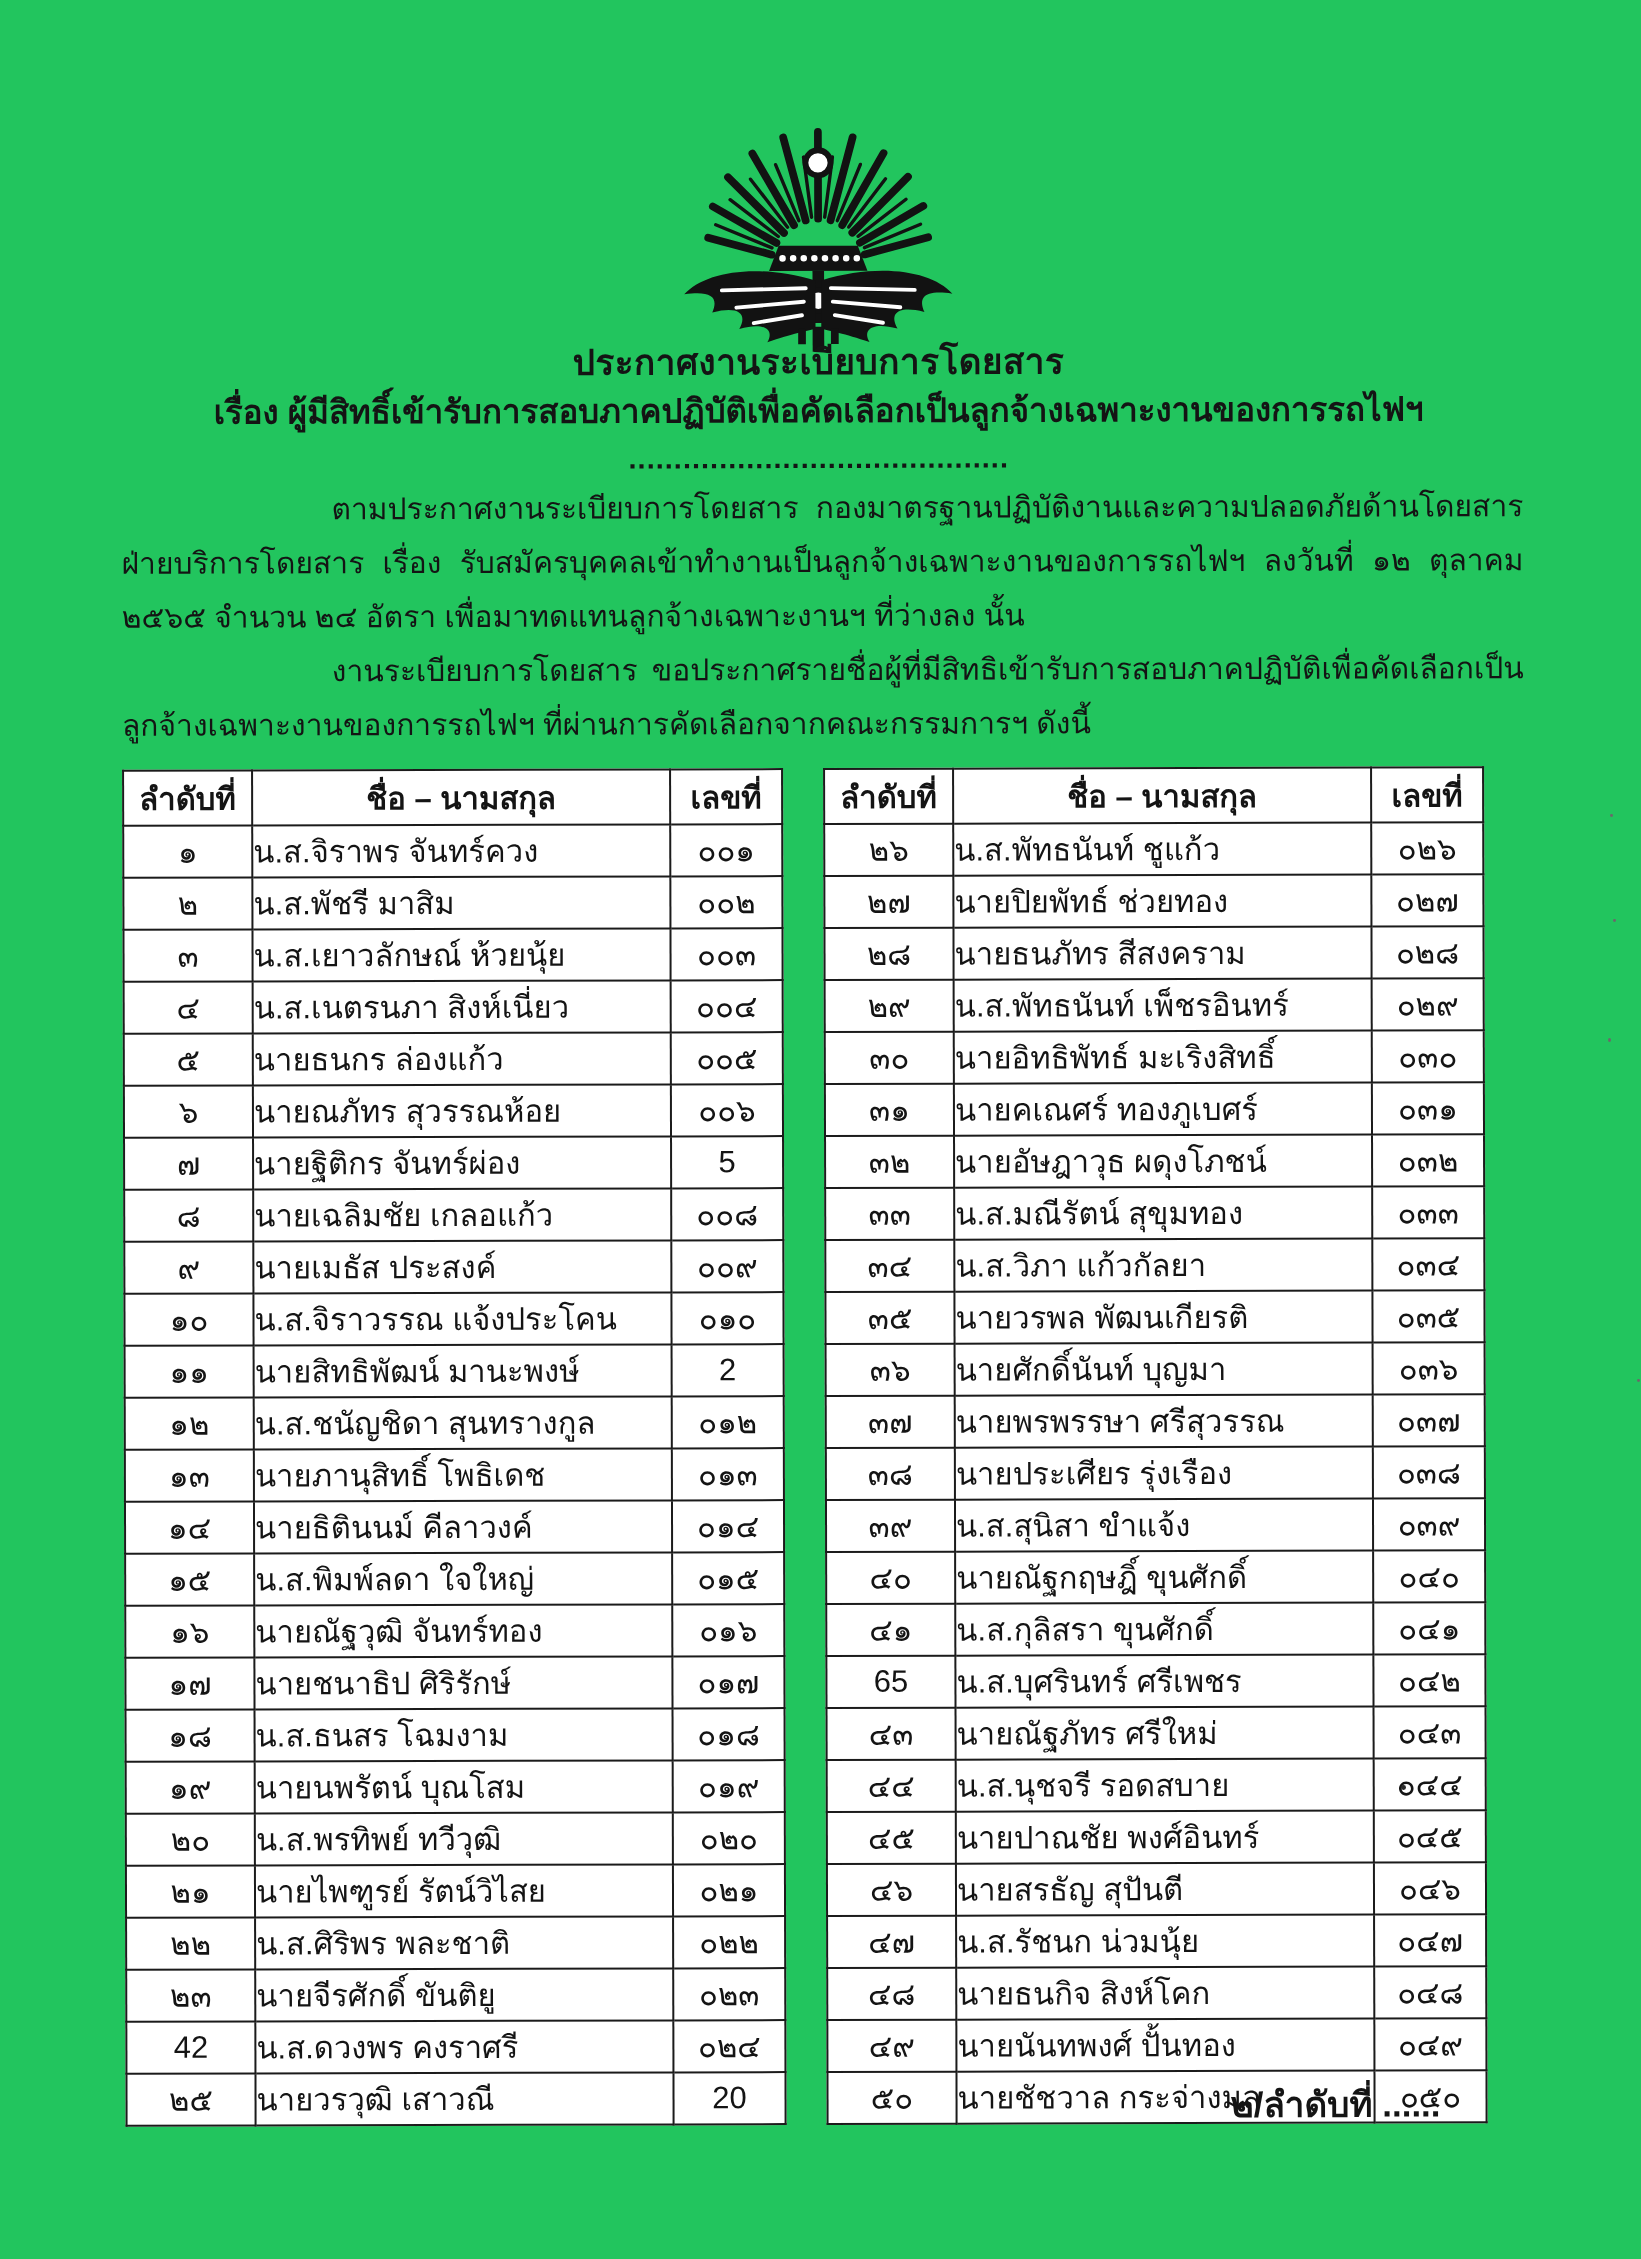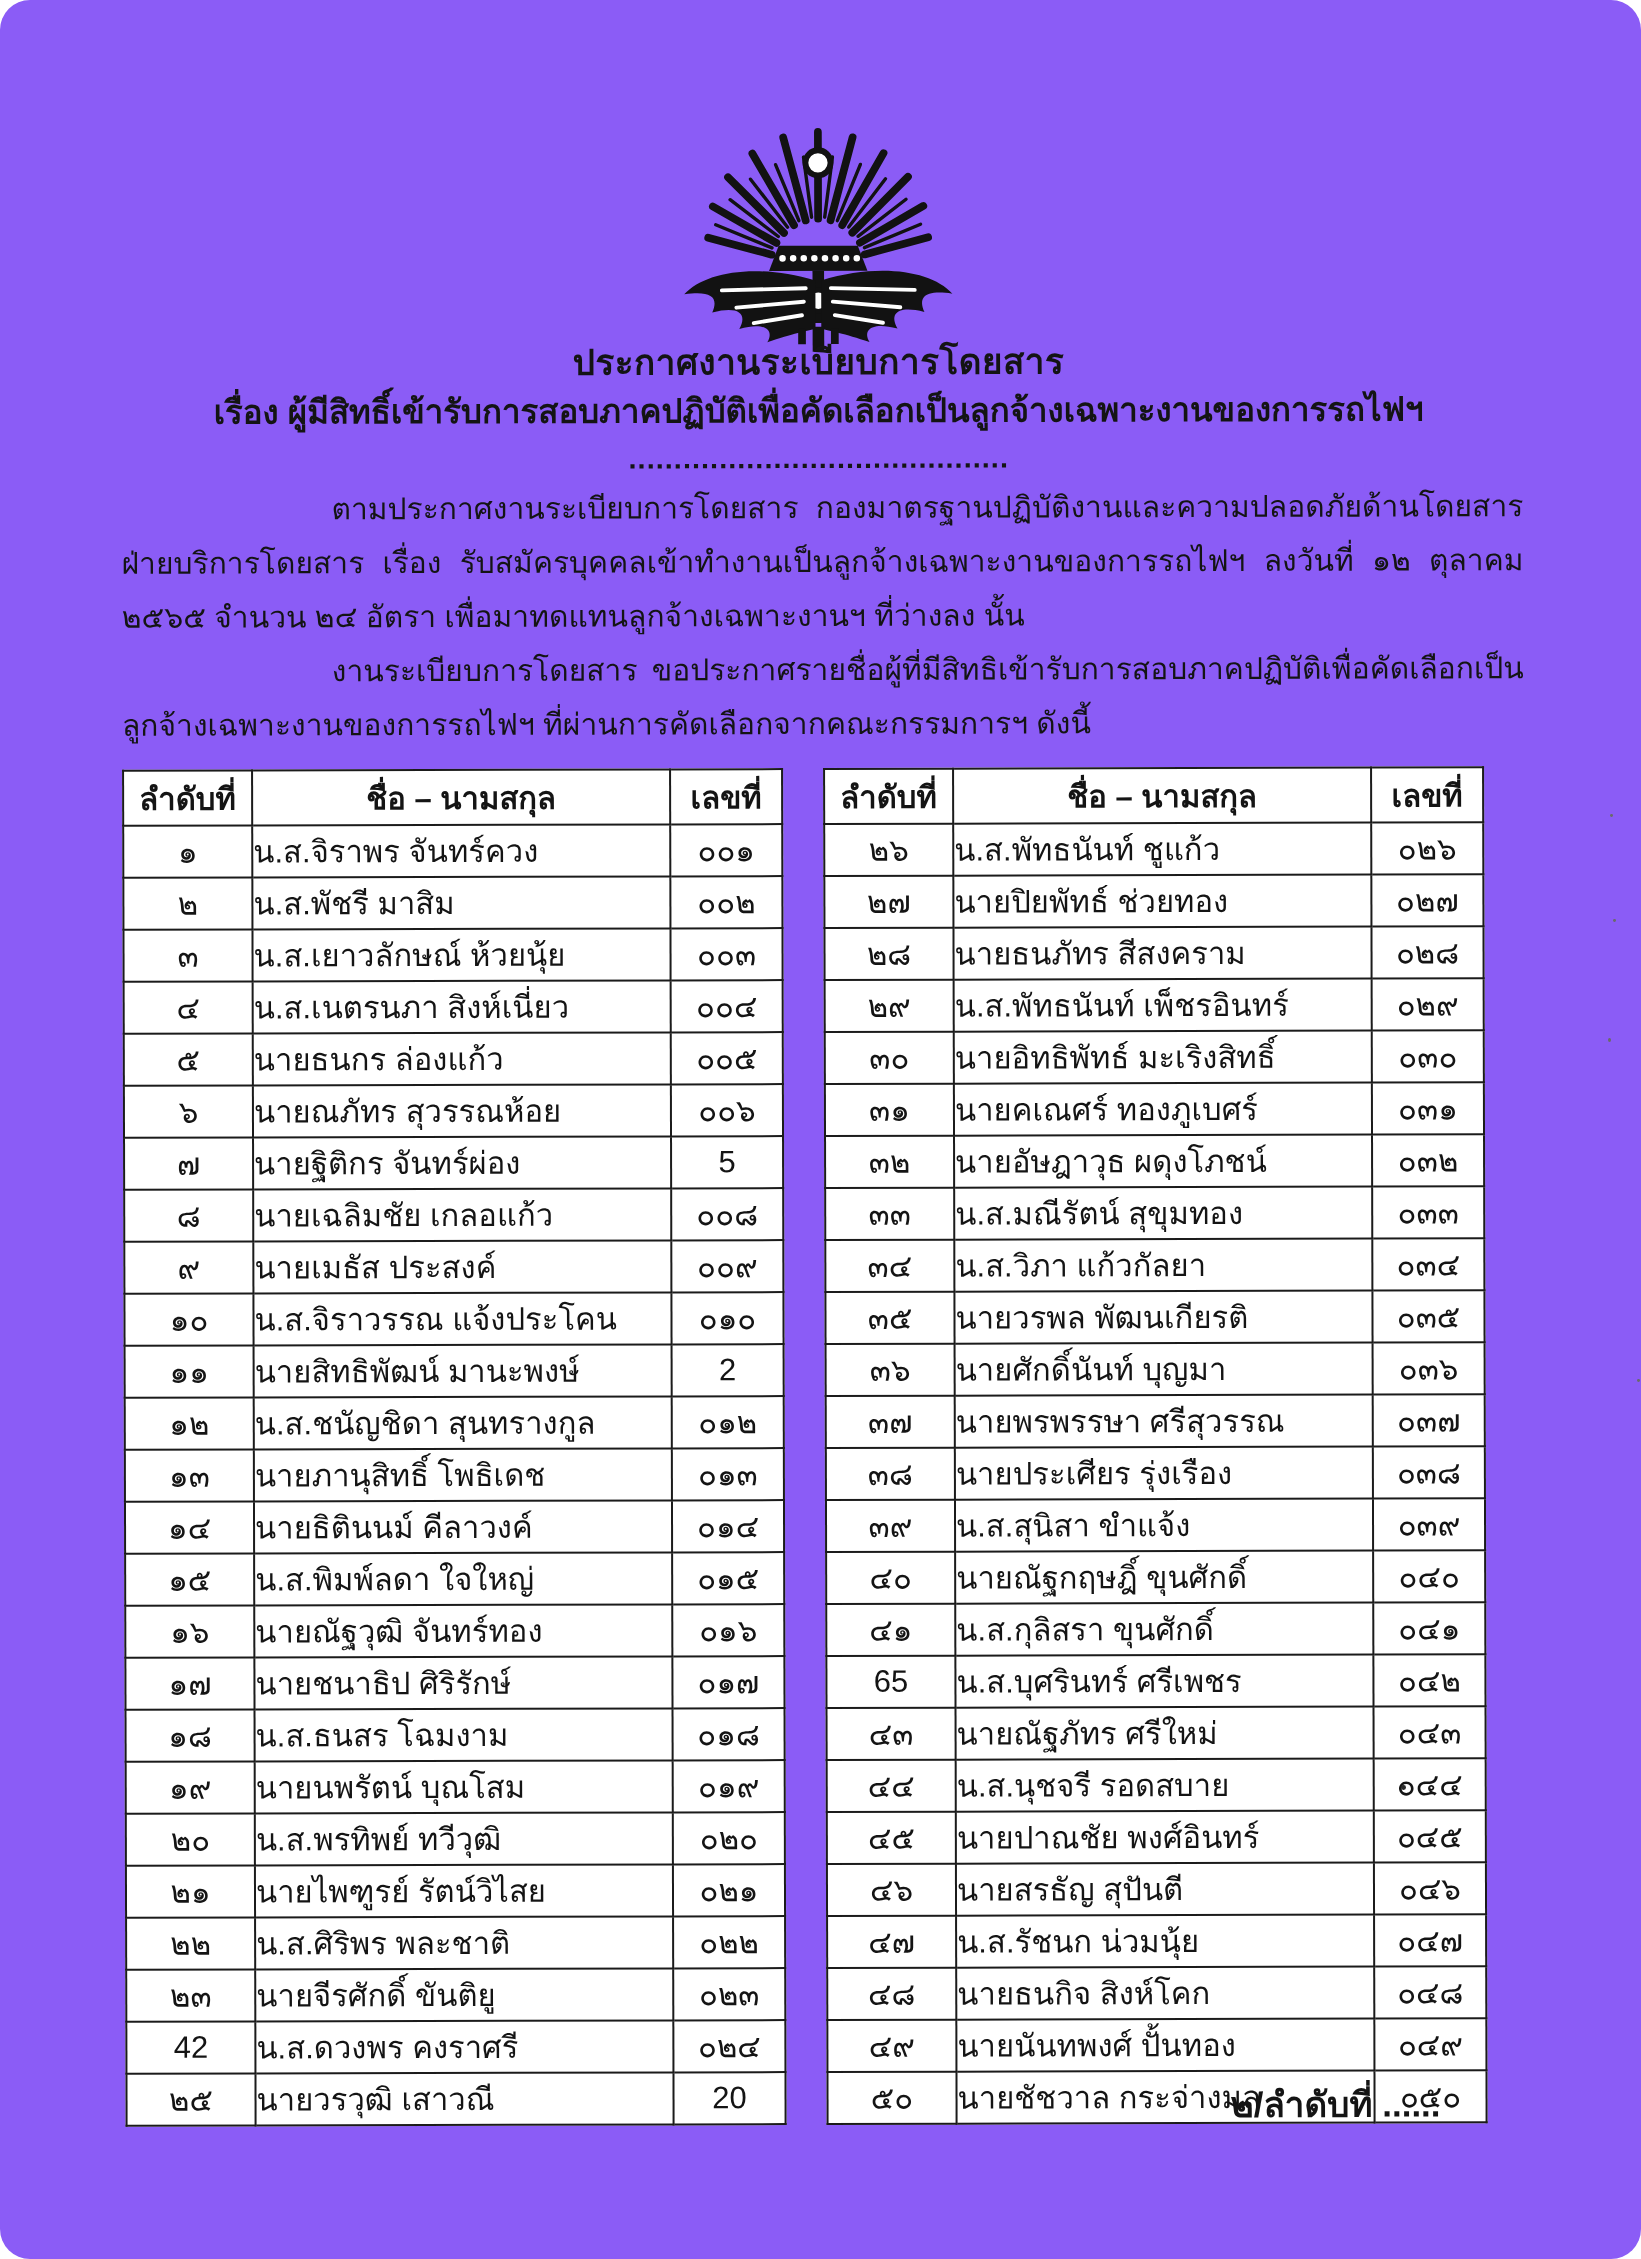--- a/index.html
+++ b/index.html
@@ -1,21 +1,21 @@
 <!DOCTYPE html>
 <html><head>
 <meta charset="utf-8">
 <style>
   html,body{margin:0;padding:0;}
   body{
     width:1641px;height:2259px;background:#ffffff;
     font-family:"Liberation Sans","DejaVu Sans",sans-serif;
     color:#141414;-webkit-font-smoothing:antialiased;
   }
-  .page{position:relative;width:1641px;height:2259px;overflow:hidden;background:#8b5cf6;border-radius:30px;}
+  .page{position:relative;width:1641px;height:2259px;overflow:hidden;background:#22c55e;}
   .sheet{position:absolute;inset:0;transform:rotate(-0.15deg);}
 
   .logo{position:absolute;top:124px;left:671px;width:299px;height:230px;}
 
   .title1{position:absolute;top:334px;left:0;width:1641px;text-align:center;
     font-size:35px;font-weight:700;letter-spacing:0.5px;}
   .title2{position:absolute;top:384px;left:0;width:1641px;text-align:center;
     font-size:33px;font-weight:700;}
   .dots{position:absolute;top:442px;left:0;width:1641px;text-align:center;
     font-size:29px;font-weight:700;letter-spacing:1px;}

